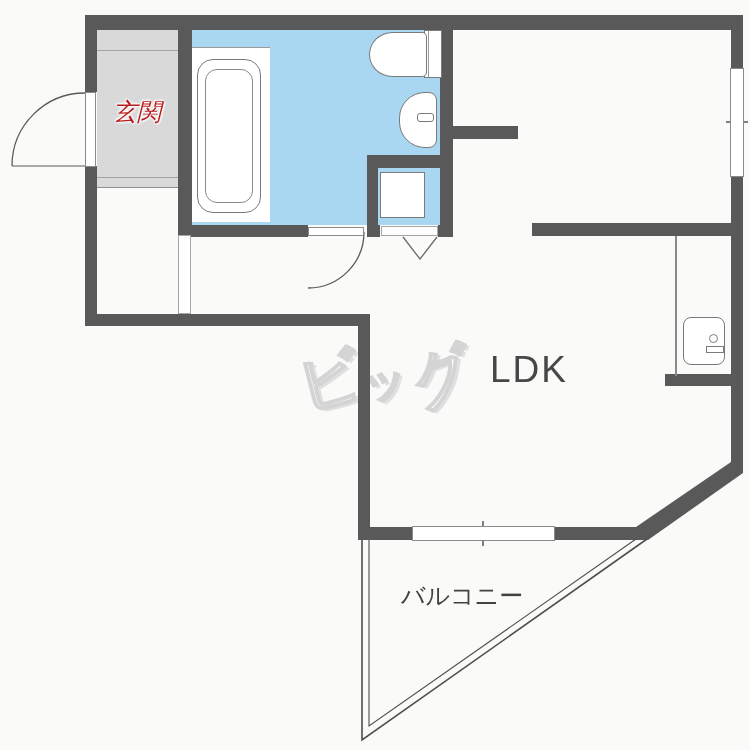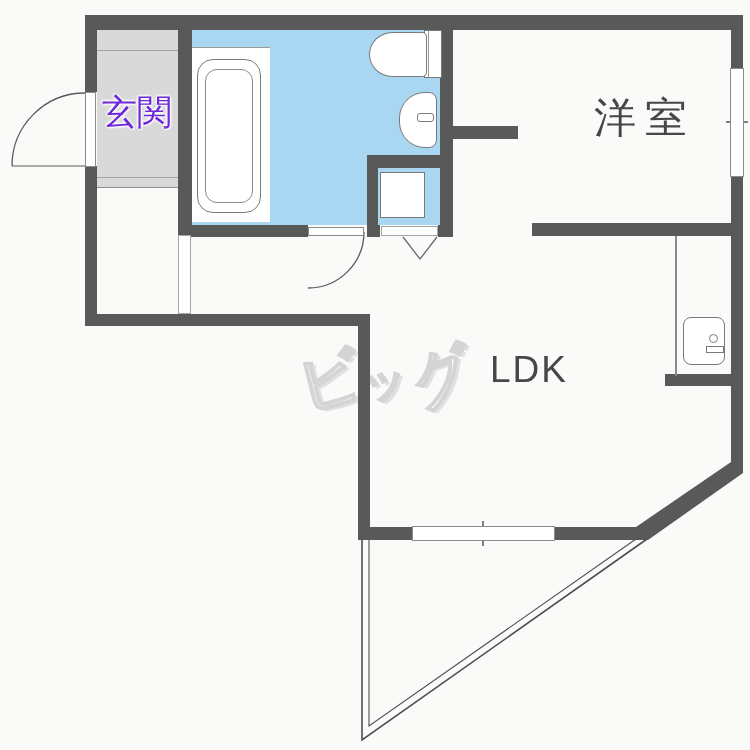--- a/index.html
+++ b/index.html
@@ -35,22 +35,22 @@
   .opening-symbol { background: #ffffff; border: 1px solid #a5a5a5; }
   .door-leaf      { background: #ffffff; border: 1px solid #8a8a8a; }
 
   
   .room-label {
     position: absolute;
     transform: translate(-50%, -50%);
     color: #3f3f3f;
     white-space: nowrap;
   }
-  .lbl-genkan  { font-size: 35px; font-weight: 500; color: #6d28d9;
-                 text-shadow: 0 0 3px #fff, 0 0 3px #fff, 1px 1px 2px #fff, -1px -1px 2px #fff; }
+  .lbl-genkan  { font-size: 24px; font-weight: 500; color: #b91c1c;
+                 text-shadow: 0 0 3px #fff, 0 0 3px #fff, 1px 1px 2px #fff, -1px -1px 2px #fff; font-style: italic; }
   .lbl-western { font-size: 42px; letter-spacing: 9px; color: #474747; }
   .lbl-ldk     { font-size: 37px; letter-spacing: 2px; color: #474747; }
   .lbl-balcony { font-size: 24px; color: #424242; }
 
   
   .watermark {
     position: absolute; left: 298px; top: 338px;
     display: flex; align-items: flex-start;
     pointer-events: none;
   }
@@ -140,16 +140,16 @@
   <div class="abs fixture" style="left:399px; top:92px; width:38px; height:56px; border-radius:26px 8px 8px 26px;"></div>
   <div class="abs fixture thin" style="left:417px; top:113px; width:17px; height:9px; border-radius:3px;"></div>
 
   <div class="abs fixture" style="left:380px; top:172px; width:45px; height:46px;"></div>
 
   <div class="abs fixture thin" style="left:683px; top:317px; width:42px; height:48px; border-radius:8px;"></div>
   <div class="abs fixture thin" style="left:709px; top:334px; width:9px; height:9px; border-radius:50%;"></div>
   <div class="abs fixture thin" style="left:706px; top:346px; width:18px; height:7px;"></div>
 
   <div class="room-label lbl-genkan" style="left:137px; top:112px;">玄関</div>
-  <div class="room-label lbl-western" style="left:645px; top:118px;">洋室</div>
   <div class="room-label lbl-ldk" style="left:529px; top:370px;text-align:right;">LDK</div>
+  <div class="room-label lbl-balcony" style="left:462px; top:596px;">バルコニー</div>
 
 </div>
 
 </body></html>

